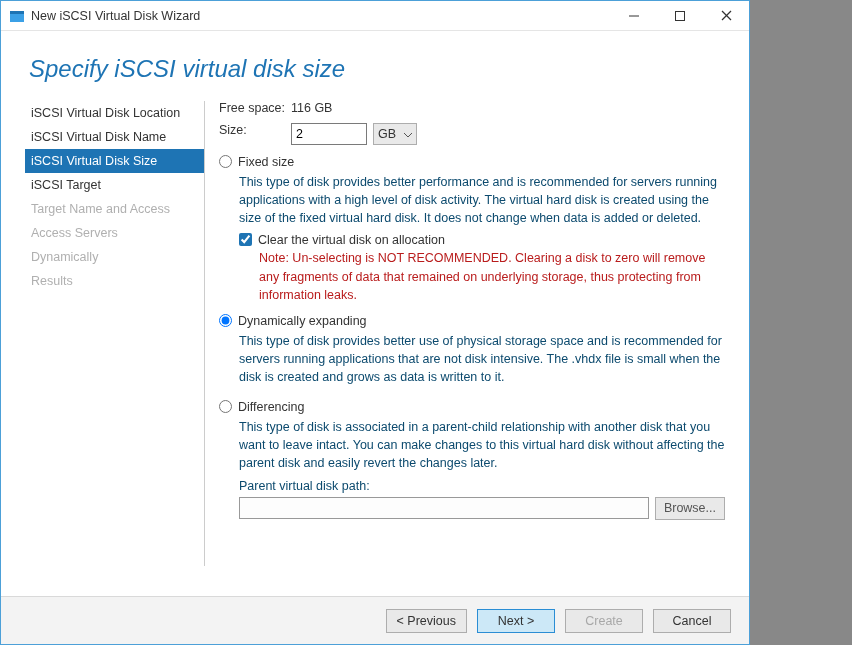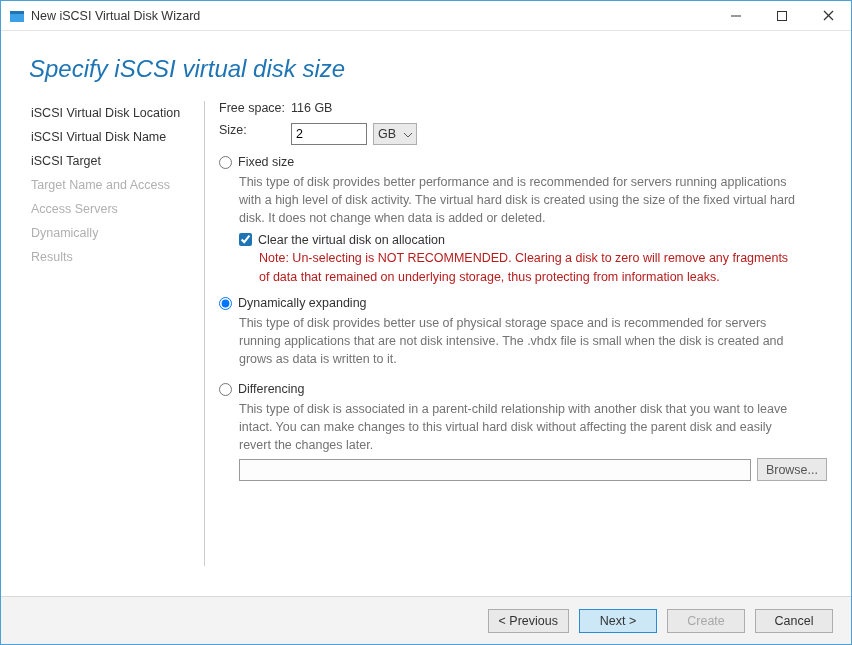--- a/index.html
+++ b/index.html
@@ -4,21 +4,21 @@
 <style>
   * { box-sizing: border-box; }
   body {
     margin: 0;
     font-family: "Segoe UI", Arial, sans-serif;
     font-size: 12.5px;
     background: #888;
     overflow: hidden;
   }
   .window {
-    width: 852px;
+    width: 750px;
     height: 645px;
     background: #fff;
     position: relative;
     border: 1px solid #4ca0d8;
   }
   .titlebar {
     height: 30px;
     display: flex;
     align-items: center;
     background: #fff;
@@ -101,26 +101,26 @@
     background: #e9e9e9;
     display: inline-flex;
     align-items: center;
     justify-content: space-between;
     padding: 0 4px;
     font-size: 12.5px;
   }
   .size-unit .caret {
     margin-left: 4px;
   }
-  .opt { margin: 10px 0 4px 0; display: flex; align-items: flex-end; }
+  .opt { margin: 10px 0 4px 0; display: flex; align-items: flex-start; }
   .opt input[type=radio] { margin: 0 6px 0 0; }
   .opt-label { font-size: 12.5px; }
   .desc {
     margin: 4px 0 4px 20px;
-    color: #737373;
+    color: #0c4a6e;
     line-height: 1.45;
     max-width: 560px;
   }
   .sub-check { margin: 6px 0 2px 20px; display: flex; align-items: flex-start; }
   .sub-check input { margin: 0 6px 0 0; accent-color: #1e74b4; }
   .note {
     margin: 2px 0 8px 40px;
     color: #b91c1c;
     line-height: 1.45;
     max-width: 540px;
@@ -192,20 +192,21 @@
     </div>
   </div>
 
   <div class="content">
     <h1 class="page-title">Specify iSCSI virtual disk size</h1>
 
     <div class="body">
       <div class="sidebar">
         <div class="step">iSCSI Virtual Disk Location</div>
         <div class="step">iSCSI Virtual Disk Name</div>
+        <div class="step current">iSCSI Virtual Disk Size</div>
         <div class="step">iSCSI Target</div>
         <div class="step disabled">Target Name and Access</div>
         <div class="step disabled">Access Servers</div>
         <div class="step disabled">Dynamically</div>
         <div class="step disabled">Results</div>
       </div>
 
       <div class="main">
         <div class="row">
           <span class="lbl">Free space:</span>
@@ -241,20 +242,21 @@
           <span class="opt-label">Dynamically expanding</span>
         </div>
         <div class="desc">This type of disk provides better use of physical storage space and is recommended for servers running applications that are not disk intensive. The .vhdx file is small when the disk is created and grows as data is written to it.</div>
 
         <div class="opt" style="margin-top:14px">
           <input type="radio" name="disktype" style="">
           <span class="opt-label">Differencing</span>
         </div>
         <div class="desc">This type of disk is associated in a parent-child relationship with another disk that you want to leave intact. You can make changes to this virtual hard disk without affecting the parent disk and easily revert the changes later.</div>
 
+        <div class="desc" style="margin-bottom:2px">Parent virtual disk path:</div>
         <div class="path-row">
           <input class="path-input" type="text" value="" style="">
           <button class="browse-btn">Browse...</button>
         </div>
       </div>
     </div>
   </div>
 
   <div class="footer">
     <button class="btn">&lt; Previous</button>

